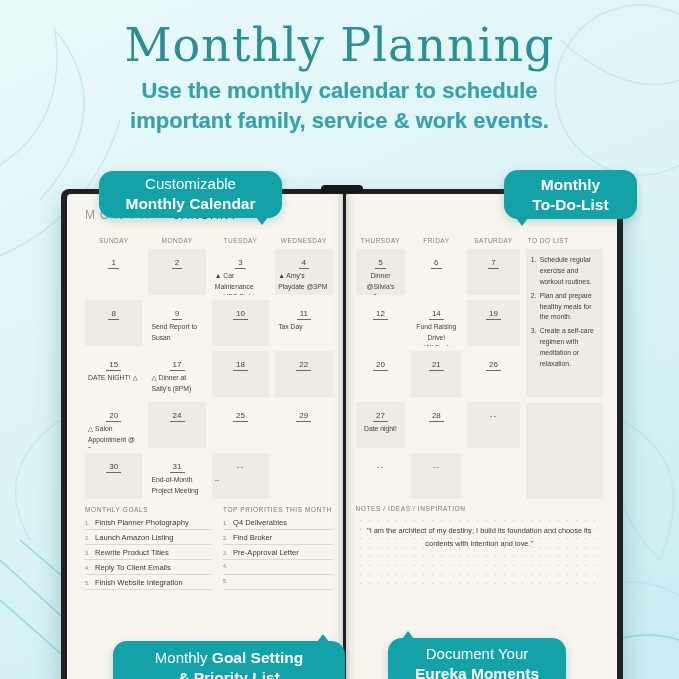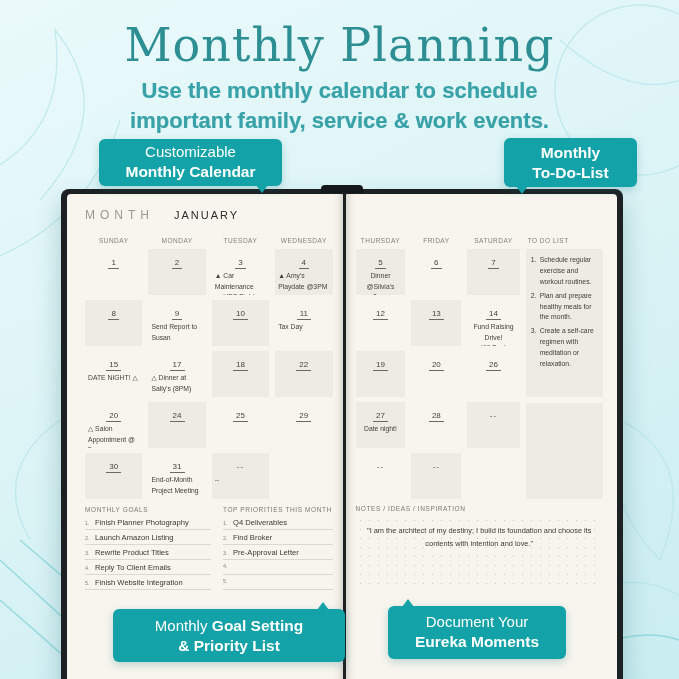--- a/index.html
+++ b/index.html
@@ -8,23 +8,23 @@
     background:linear-gradient(155deg,#eafafb 0%,#ddf4f6 45%,#c9edf1 100%);}
   .decor{position:absolute;inset:0;pointer-events:none;}
 
   .title{position:absolute;top:18px;left:0;right:0;margin:0;text-align:center;
     font-family:"DejaVu Serif","Liberation Serif",serif;font-weight:400;
     font-size:46px;color:#2d8f93;letter-spacing:1px;}
   .subtitle{position:absolute;top:76px;left:0;right:0;margin:0;text-align:center;
     font-size:22px;line-height:1.35;color:#38a2a8;white-space:pre-line;font-weight:bold;
     -webkit-text-stroke:0.2px #38a2a8;}
 
-  .badge{position:absolute;background:#12a2a8;color:#fff;border-radius:6px;
+  .badge{position:absolute;background:#12a2a8;color:#fff;border-radius:14px;
     display:flex;flex-direction:column;align-items:center;justify-content:center;
-    line-height:1.25;box-shadow:0 3px 8px rgba(20,120,125,.25);z-index:5;}
+    line-height:1.25;box-shadow:0 3px 8px rgba(20,120,125,.25);z-index:5;margin-top:32px;}
   .badge .b-reg{font-size:15px;}
   .badge .b-bold{font-size:15.5px;font-weight:bold;}
   .badge.tl{left:99px;top:139px;width:183px;height:47px;}
   .badge.tr{left:504px;top:138px;width:133px;height:49px;}
   .badge.bl{left:113px;top:609px;width:232px;height:53px;}
   .badge.br{left:388px;top:606px;width:178px;height:53px;}
   .badge.tl::after,.badge.tr::after{content:"";position:absolute;bottom:-7px;
     border-left:6px solid transparent;border-right:6px solid transparent;border-top:8px solid #12a2a8;}
   .badge.tl::after{right:14px;}
   .badge.tr::after{left:12px;}
@@ -255,28 +255,28 @@
               <div class="todo-box2"></div>
             </div>
             <div class="cell shaded"><span class="day">5</span><div class="entries">
                 <p class="entry">Dinner</p>
                 <p class="entry">@Silvia's</p>
                 <p class="entry">8 pm</p>
               </div></div>
             <div class="cell"><span class="day">6</span></div>
             <div class="cell shaded"><span class="day">7</span></div>
             <div class="cell"><span class="day">12</span></div>
-            <div class="cell shaded"><span class="day">13</span></div>
             <div class="cell"><span class="day">14</span><div class="entries">
                 <p class="entry">Fund Raising</p>
                 <p class="entry">Drive!</p>
                 <p class="entry">(All Day)</p>
               </div></div>
             <div class="cell shaded"><span class="day">19</span></div>
             <div class="cell"><span class="day">20</span></div>
+            <div class="cell shaded"><span class="day">21</span></div>
             <div class="cell"><span class="day">26</span></div>
             <div class="cell shaded"><span class="day">27</span><div class="entries">
                 <p class="entry">Date night!</p>
               </div></div>
             <div class="cell"><span class="day">28</span></div>
             <div class="cell shaded"><span class="day dash">--</span></div>
             <div class="cell"><span class="day dash">--</span></div>
             <div class="cell shaded"><span class="day dash">--</span></div>
           </div>
         <div class="notes">

